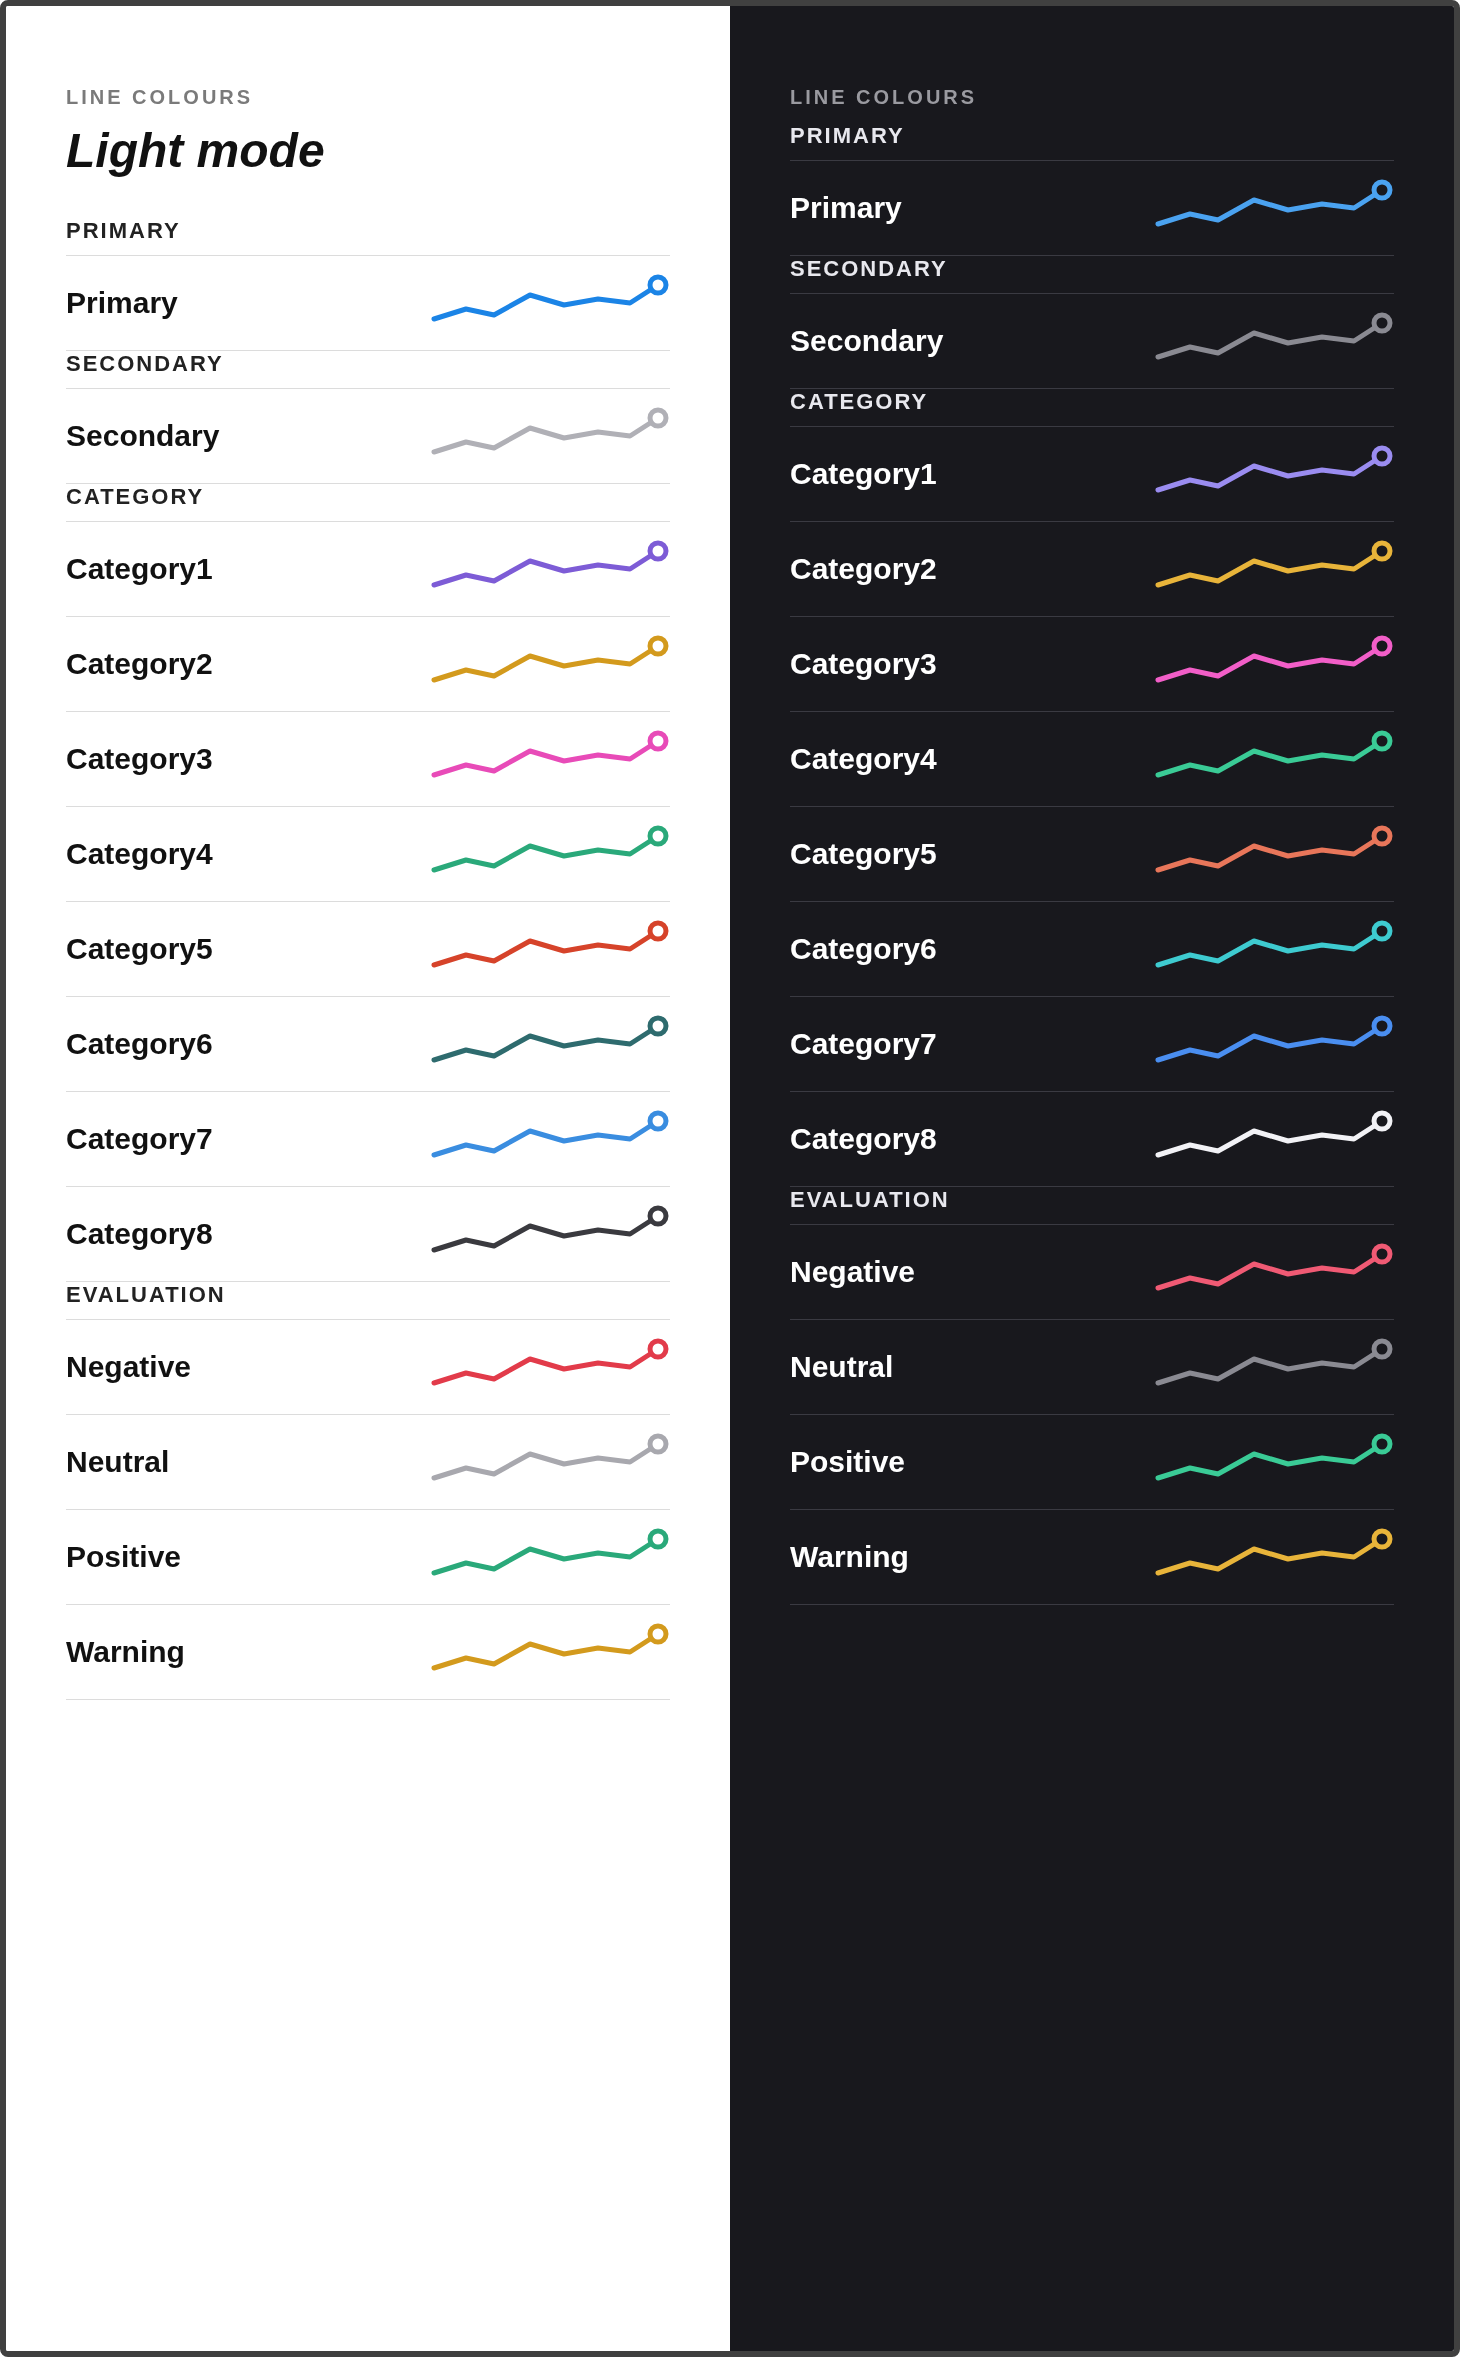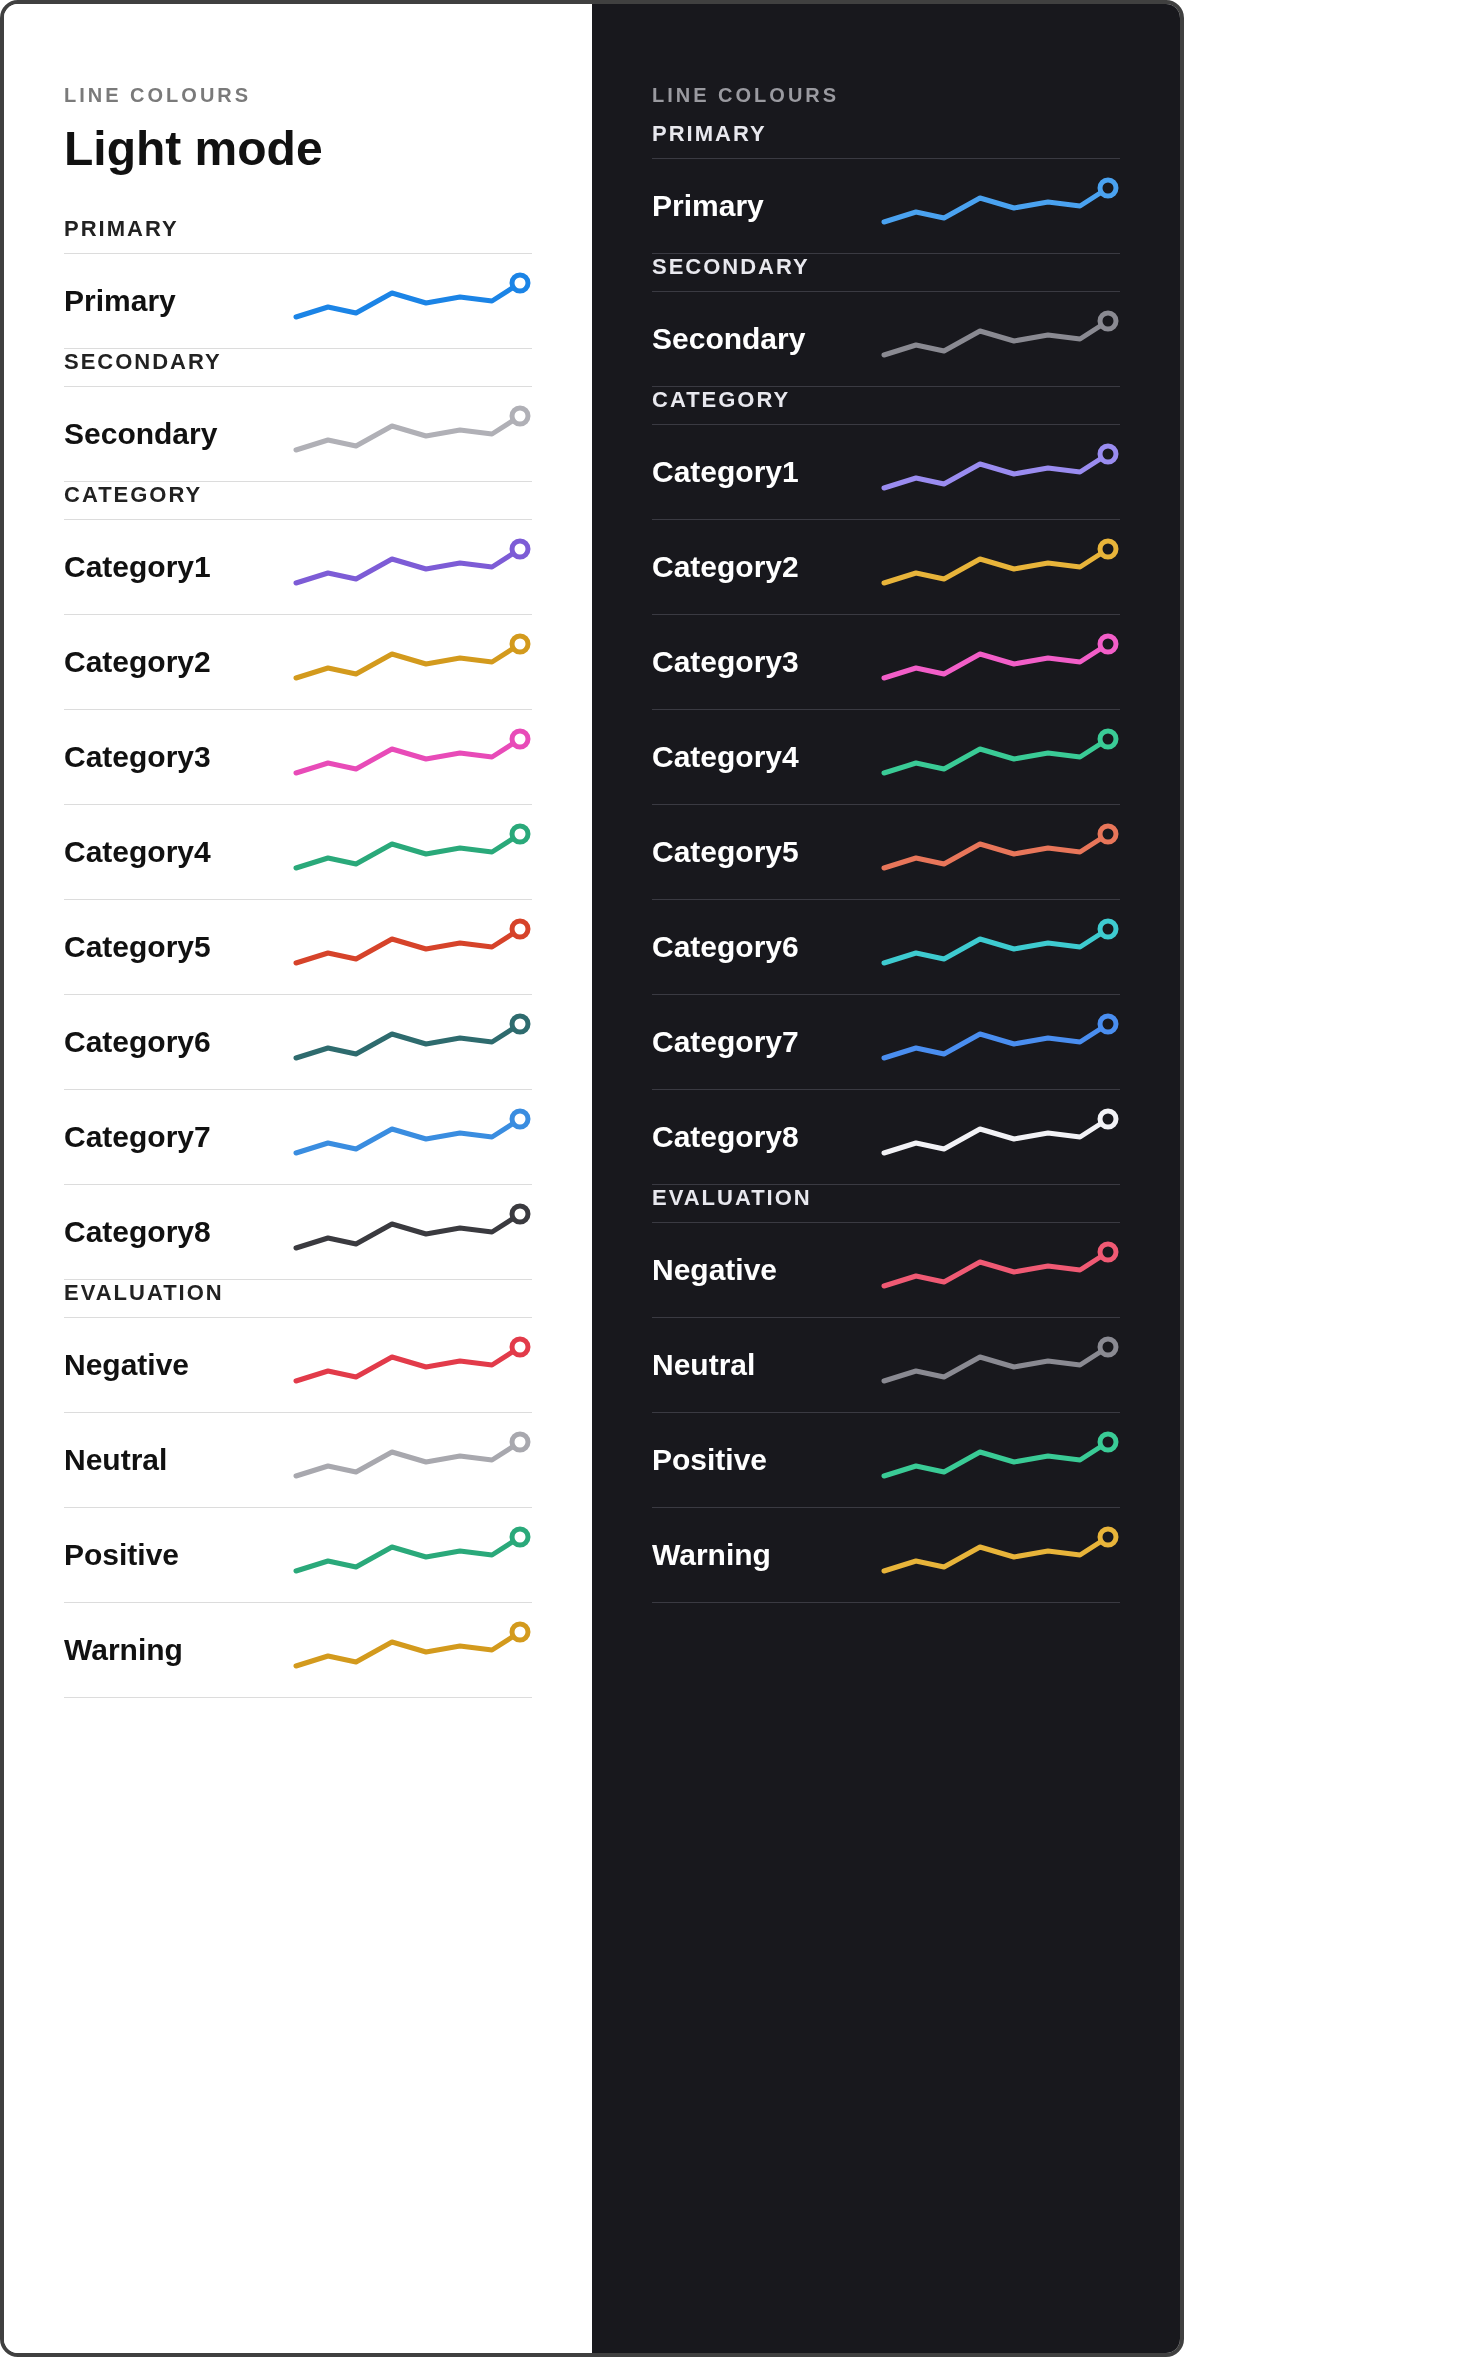--- a/index.html
+++ b/index.html
@@ -1,38 +1,38 @@
 <!DOCTYPE html>
 <html><head>
 <meta charset="utf-8">
 <style>
   * { box-sizing: border-box; margin: 0; padding: 0; }
   html, body { width: 1460px; min-height: 2357px; font-family: 'Segoe UI', 'Helvetica Neue', Arial, sans-serif; }
   .frame {
-    width: 1184px;
+    width: 1460px;
     min-height: 2357px;
     display: flex;
-    border-radius: 18px;
+    border-radius: 8px;
     overflow: hidden;
-    border: 4px solid #404040;
+    border: 6px solid #404040;
   }
   .panel { width: 50%; padding: 80px 60px 90px 60px; }
   .panel.light { background: #ffffff; color: #111; }
   .panel.dark  { background: #18181d; color: #fff; }
 
   .kicker {
     font-size: 20px;
     letter-spacing: 3px;
     font-weight: 600;
     margin-bottom: 14px;
   }
   .panel.light .kicker { color: #7a7a7a; }
   .panel.dark  .kicker { color: #9a9aa0; }
 
-  .mode-title { font-size: 48px; font-weight: 800; margin-bottom: 40px; }
+  .mode-title { font-size: 48px; font-weight: 800; margin-bottom: 40px; font-style: italic; }
 
   .section { }
   .section-title {
     font-size: 22px;
     font-weight: 700;
     letter-spacing: 2px;
     padding-bottom: 12px;
   }
   .panel.light .section-title { color: #222; }
   .panel.dark  .section-title { color: #e8e8ee; }

